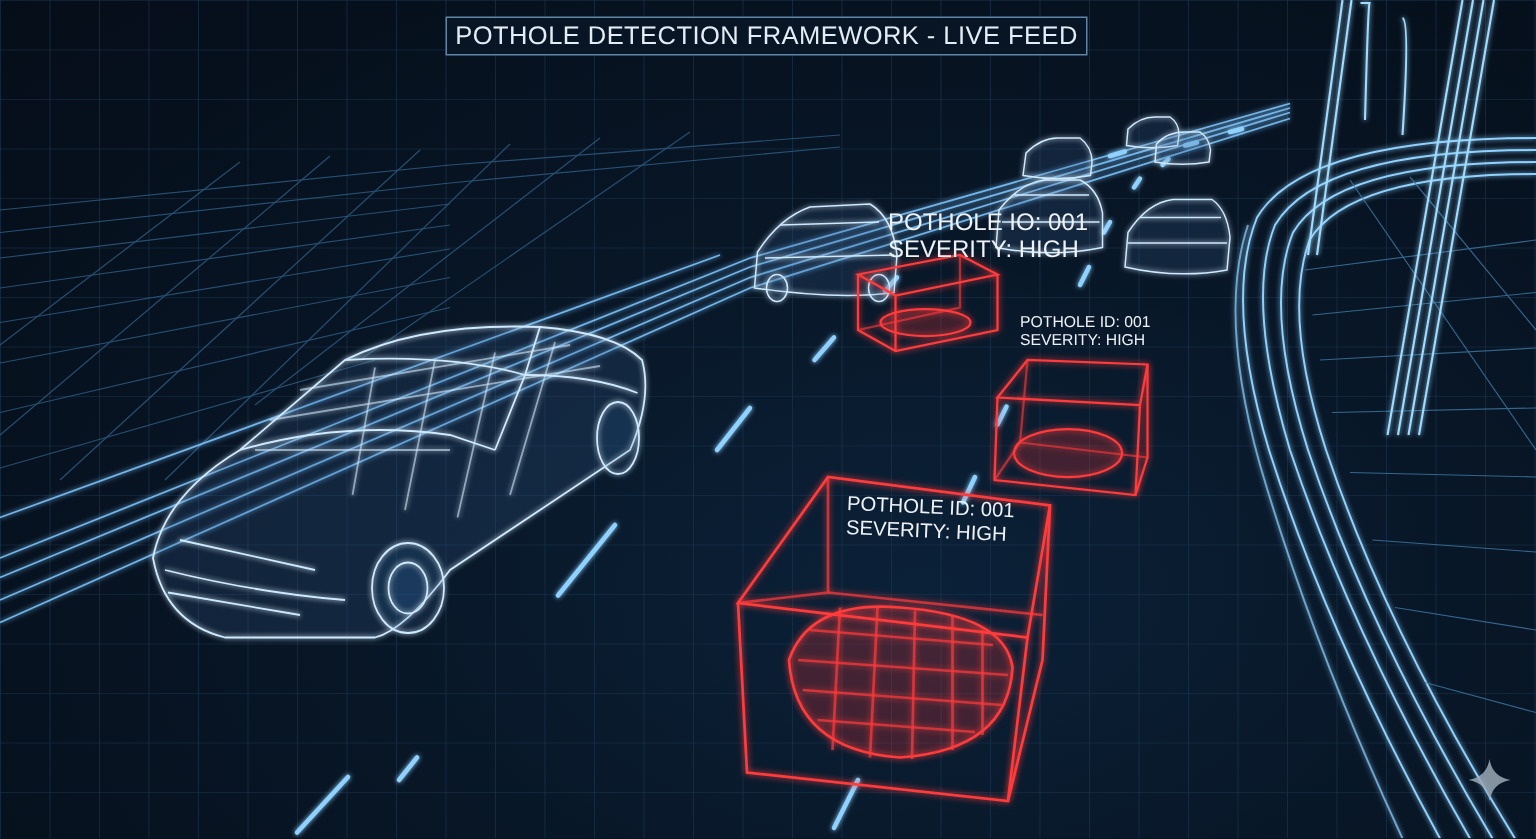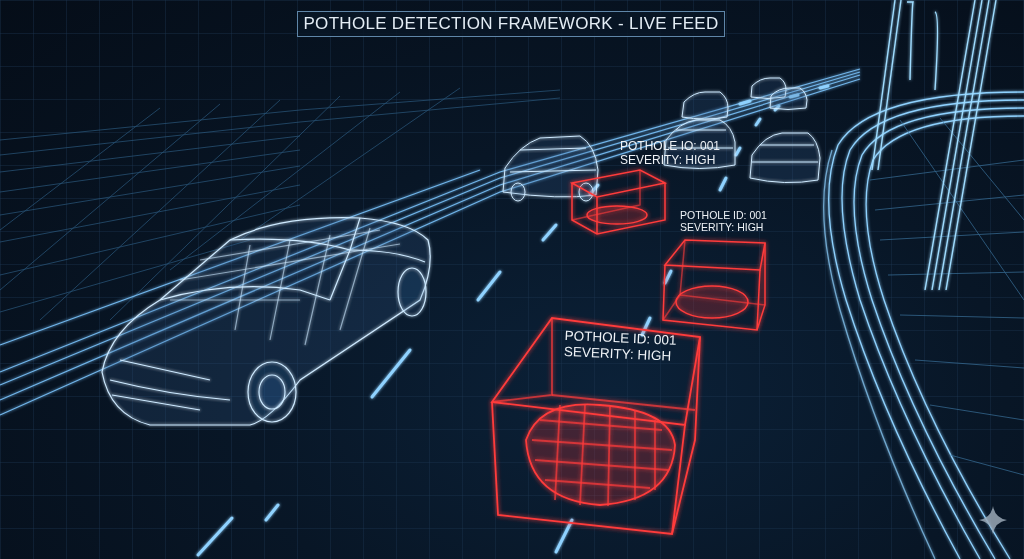--- a/index.html
+++ b/index.html
@@ -5,21 +5,21 @@
   html, body { margin:0; padding:0; }
   body { width:1024px; height:559px; overflow:hidden; background:#07121f; font-family:"Liberation Sans", sans-serif; }
   #scene { position:relative; width:1024px; height:559px; overflow:hidden;
     background: radial-gradient(ellipse at 60% 70%, #0b2138 0%, #081626 45%, #050d18 100%); }
   #scene svg.bg { position:absolute; left:0; top:0; }
   .title-box { position:absolute; left:297px; top:11px; width:428px; height:26px;
     border:1.5px solid #5f86a8; background:rgba(8,22,38,0.85);
     display:flex; align-items:center; justify-content:center;
     color:#e4edf5; font-size:17px; letter-spacing:0.3px; box-sizing:border-box; }
   .label { position:absolute; color:#eef2f6; line-height:1.15; white-space:nowrap; }
-  .label.far { left:620px; top:140px; font-size:12px; }
+  .label.far { left:592px; top:140px; font-size:16px; }
   .label.mid { left:680px; top:209px; font-size:10.5px; }
   .label.near { left:565px; top:328px; font-size:13.5px; transform:rotate(2.5deg); transform-origin:left top; }
   .sparkle { position:absolute; left:978px; top:505px; width:30px; height:30px; }
 </style>
 </head>
 <body>
 
 <div id="scene">
 
   <svg class="bg" width="1024" height="559" viewBox="0 0 1024 559">

